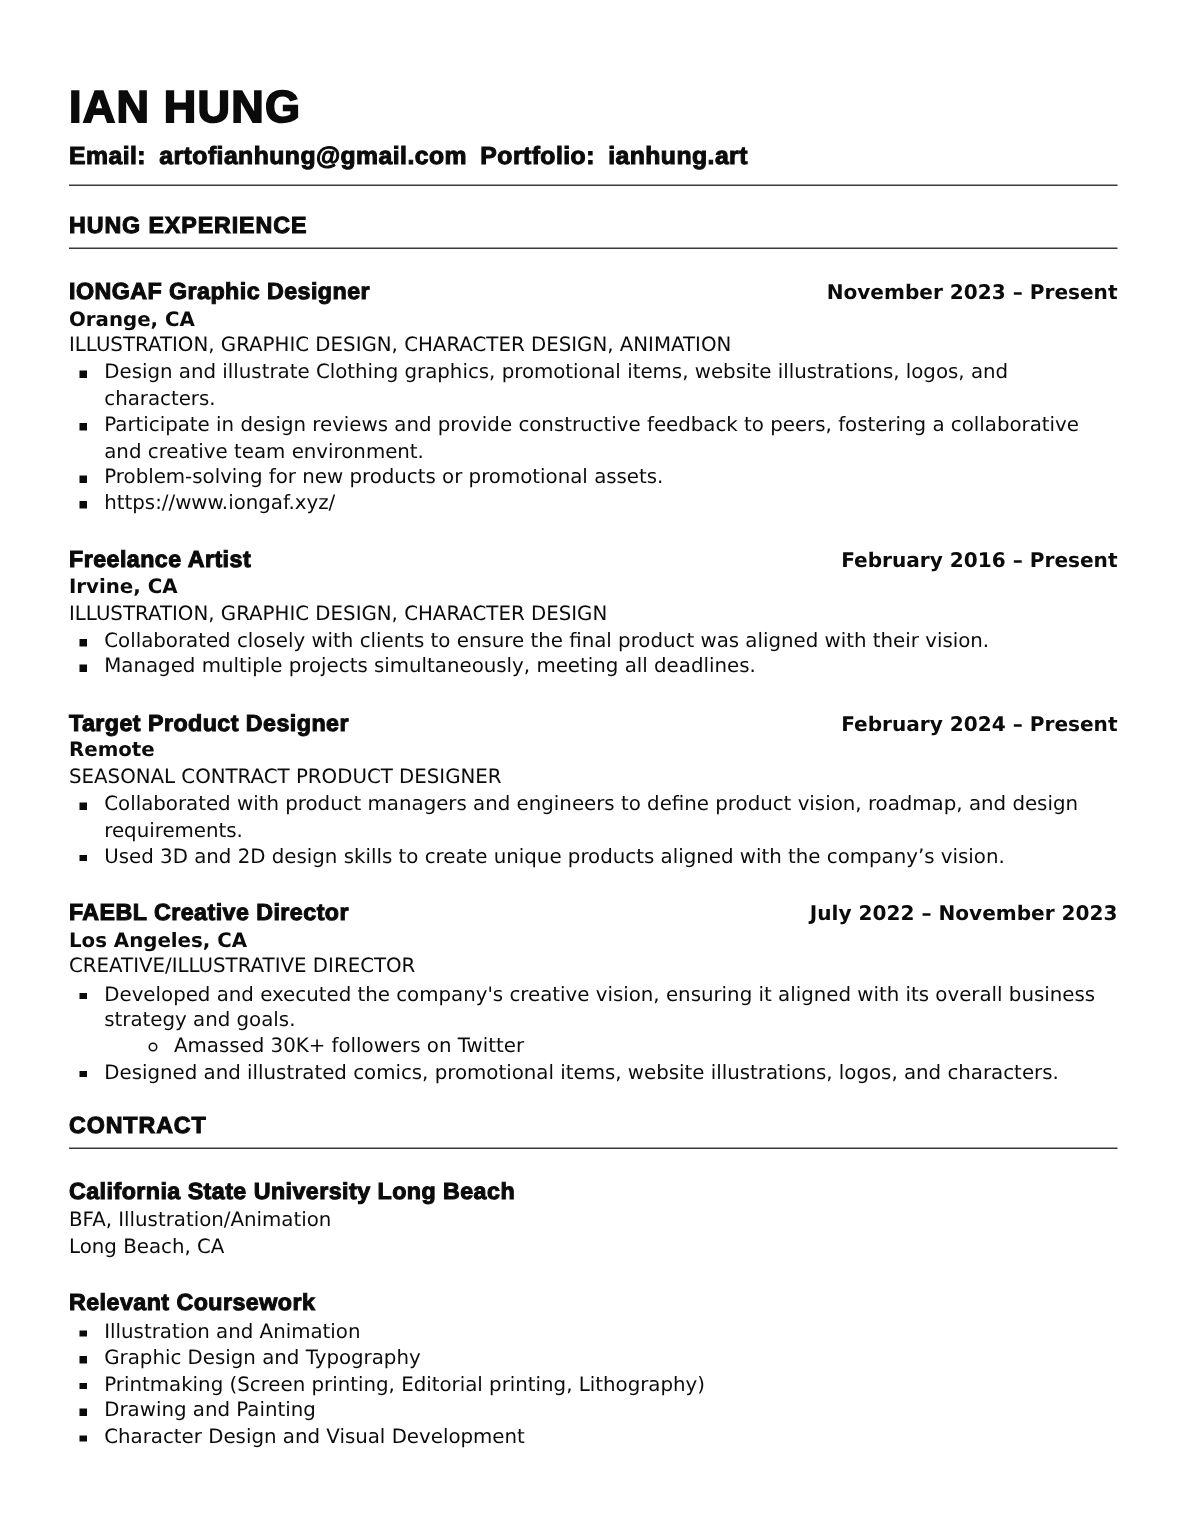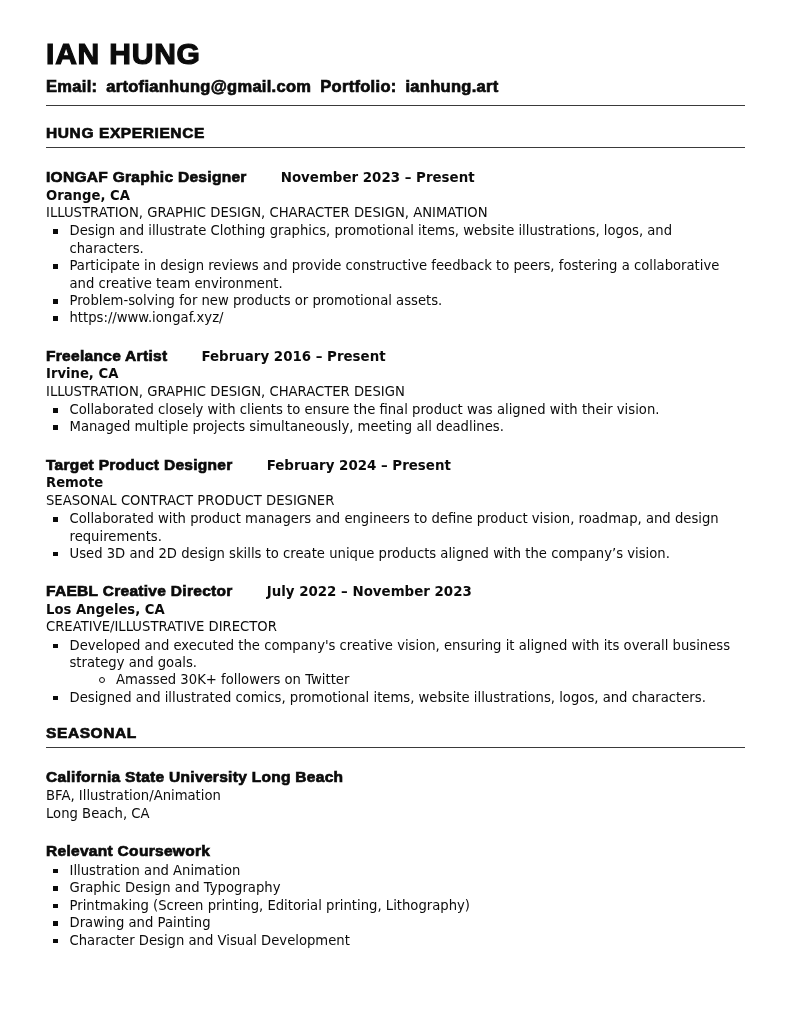--- a/index.html
+++ b/index.html
@@ -3,21 +3,21 @@
 <meta charset="utf-8">
 <style>
   * { margin: 0; padding: 0; box-sizing: border-box; }
   html, body { background: #ffffff; }
   body {
     width: 791px; height: 1023px;
     font-family: "DejaVu Sans", sans-serif;
     color: #0b0b0b;
     overflow: hidden;
   }
-  .page { width: 791px; height: 1023px; padding: 38px 46px 0 46px; background: #fff; }
+  .page { width: 791px; height: 1023px; padding: 56px 46px 0 46px; background: #fff; }
 
   
   .heavy {
     font-family: "Liberation Sans", sans-serif;
     font-weight: bold;
     -webkit-text-stroke: 0.7px currentColor;
     letter-spacing: 0.3px;
   }
   .name {
     font-size: 30px; line-height: 1.08;
@@ -31,21 +31,21 @@
   }
   .contact span { margin-right: 4px; }
 
   .section-title {
     font-size: 15.5px; letter-spacing: 0.6px;
     margin-top: 18px; padding-bottom: 5px;
     border-bottom: 1.6px solid #3a3a3a;
   }
 
   .job, .edu-block, .coursework { margin-top: 19px; font-size: 13.2px; line-height: 17.4px; }
-  .job-head { display: flex; justify-content: flex-start; align-items: baseline; gap: 34px; }
+  .job-head { display: flex; justify-content: space-between; align-items: baseline; gap: 34px; }
   .job-title { font-size: 15.5px; line-height: 19px; }
   .job-dates { font-weight: bold; font-size: 13.4px; white-space: nowrap; }
   .bold-line { font-weight: bold; }
 
   .bullets { margin-top: 1px; }
   .bullet { display: flex; align-items: flex-start; }
   .sq {
     width: 4.5px; height: 4.5px; background: #0b0b0b;
     margin: 7px 12px 0 7px; flex: 0 0 auto;
   }
@@ -158,21 +158,21 @@
           <span class="circ"></span>
           <span class="bt">Amassed 30K+ followers on Twitter</span>
         </div>
       <div class="bullet">
           <span class="sq"></span>
           <span class="bt">Designed and illustrated comics, promotional items, website illustrations, logos, and characters.</span>
         </div>
     </div>
   </section>
 
-  <h2 class="heavy section-title">SEASONAL</h2>
+  <h2 class="heavy section-title">CONTRACT</h2>
 
   <section class="edu-block">
     <h3 class="heavy edu-school">California State University Long Beach</h3>
     <div>BFA, Illustration/Animation</div>
     <div>Long Beach, CA</div>
   </section>
 
   <section class="coursework">
     <h3 class="heavy cw-title">Relevant Coursework</h3>
     <div class="bullets">

